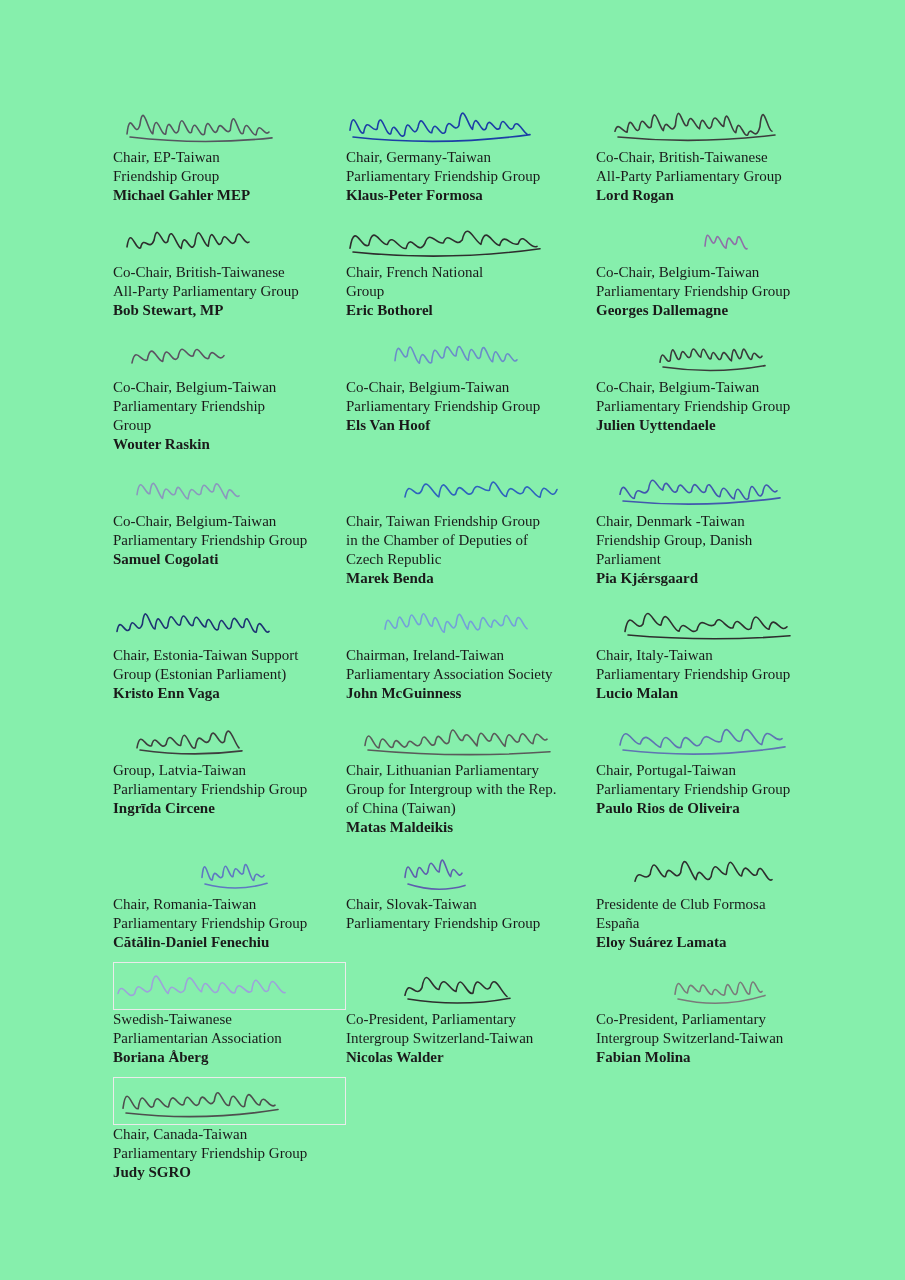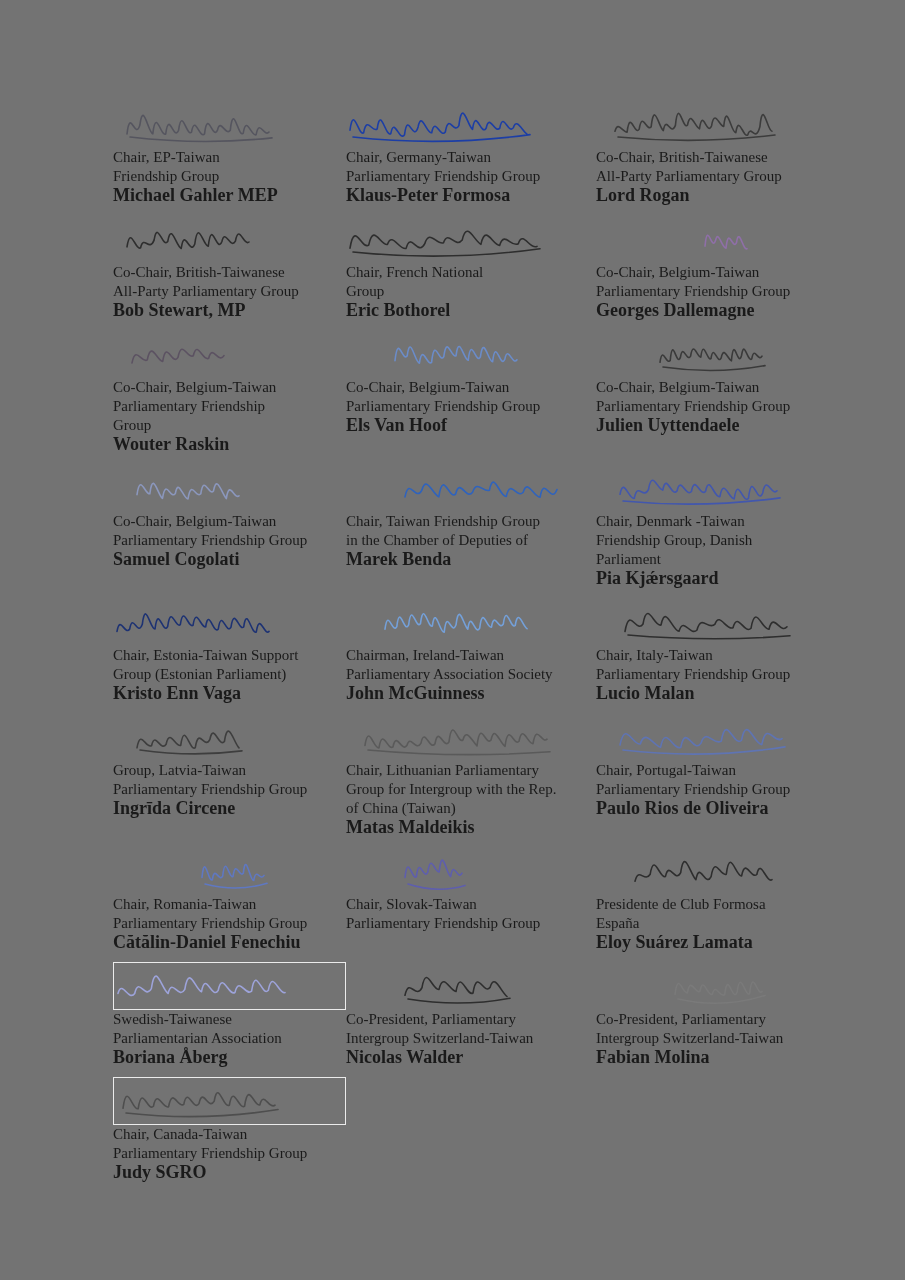--- a/index.html
+++ b/index.html
@@ -6,39 +6,39 @@
   html, body { background: #ffffff; }
   body {
     width: 905px; height: 1280px;
     font-family: "Liberation Serif", serif;
     color: #1a1a1a;
     overflow: hidden;
   }
   .page {
     width: 905px; height: 1280px;
     padding: 100px 80px 0 113px;
-    background: #737373;
+    background: #86efac;
   }
   .grid {
     display: grid;
     grid-template-columns: 233px 250px 219px;
     row-gap: 10px;
   }
   .block { display: flex; flex-direction: column; }
   .sig-area {
     height: 48px;
     display: flex;
     align-items: flex-end;
     overflow: visible;
   }
   .sig-area.boxed { border: 1px solid #ebebeb; }
   .sig-area svg { display: block; overflow: visible; }
   .title { font-size: 15px; line-height: 19px; }
   .tline { white-space: nowrap; }
-  .name  { font-size: 18px; line-height: 19px; font-weight: bold; white-space: nowrap; }
+  .name  { font-size: 15px; line-height: 19px; font-weight: bold; white-space: nowrap; }
 </style>
 </head>
 <body>
 
 <div class="page">
   <div class="grid" id="grid">
   <div class="block">
     <div class="sig-area">
           <svg viewBox="0 0 170 48" width="170" height="48" aria-label="Michael Gahler" style="margin-left: 10px;">
             <path d="M4.0,34.0 C7.2,6.3 12.0,41.1 16.9,25.0 C20.1,-0.2 24.9,31.8 29.8,33.8 C33.0,6.9 37.8,37.2 42.7,34.0 C46.0,9.0 50.7,42.2 55.6,30.2 C58.9,5.9 63.6,37.0 68.5,32.2 C71.8,13.5 76.5,39.1 81.5,34.0 C84.7,7.8 89.5,40.5 94.4,30.4 C97.6,16.9 102.4,36.8 107.3,30.2 C110.5,0.4 115.3,38.7 120.2,33.2 C123.4,14.1 128.2,36.8 133.1,34.8 C136.3,17.7 141.1,37.9 146.0,32.0 M7.0,37 Q79.0,45.4 149.0,37.9" fill="none" stroke="#55555f" stroke-width="1.6" stroke-linecap="round" stroke-linejoin="round"></path>
@@ -171,20 +171,21 @@
 
   <div class="block">
     <div class="sig-area">
           <svg viewBox="0 0 225 48" width="225" height="48" aria-label="Marek Benda" style="margin-left: 55px;">
             <path d="M4.0,32.9 C8.2,11.7 14.5,38.5 20.9,26.1 C25.1,10.6 31.4,29.5 37.8,32.9 C42.0,4.3 48.2,36.6 54.7,29.9 C58.9,12.8 65.1,37.0 71.6,28.2 C75.8,15.3 82.0,28.5 88.4,26.3 C92.7,4.3 98.9,33.8 105.3,32.4 C109.6,13.8 115.8,35.4 122.2,28.3 C126.4,13.6 132.7,33.5 139.1,33.1 C143.3,9.8 149.6,41.6 156.0,25.5" fill="none" stroke="#2f63bd" stroke-width="1.6" stroke-linecap="round" stroke-linejoin="round"></path>
           </svg>
         </div>
     <div class="title">
           <div class="tline">Chair, Taiwan Friendship Group</div>
           <div class="tline">in the Chamber of Deputies of</div>
+          <div class="tline">Czech Republic</div>
         </div>
     <div class="name">Marek Benda</div>
   </div>
 
   <div class="block">
     <div class="sig-area">
           <svg viewBox="0 0 195 48" width="195" height="48" aria-label="Pia Kjersgaard" style="margin-left: 20px;">
             <path d="M4.0,30.3 C7.6,11.9 12.8,36.0 18.3,34.3 C21.8,16.8 27.1,36.3 32.5,25.3 C36.1,5.0 41.4,25.3 46.8,26.1 C50.4,7.4 55.7,34.6 61.1,26.7 C64.7,11.0 69.9,34.0 75.4,27.5 C78.9,9.1 84.2,34.0 89.6,27.2 C93.2,9.0 98.5,35.1 103.9,32.5 C107.5,12.9 112.8,34.5 118.2,34.9 C121.8,10.3 127.0,41.3 132.5,34.2 C136.0,4.5 141.3,42.5 146.7,29.0 C150.3,9.4 155.6,32.9 161.0,26.8 M7.0,37 Q86.5,44.6 164.0,33.9" fill="none" stroke="#4257ae" stroke-width="1.6" stroke-linecap="round" stroke-linejoin="round"></path>
           </svg>
         </div>

